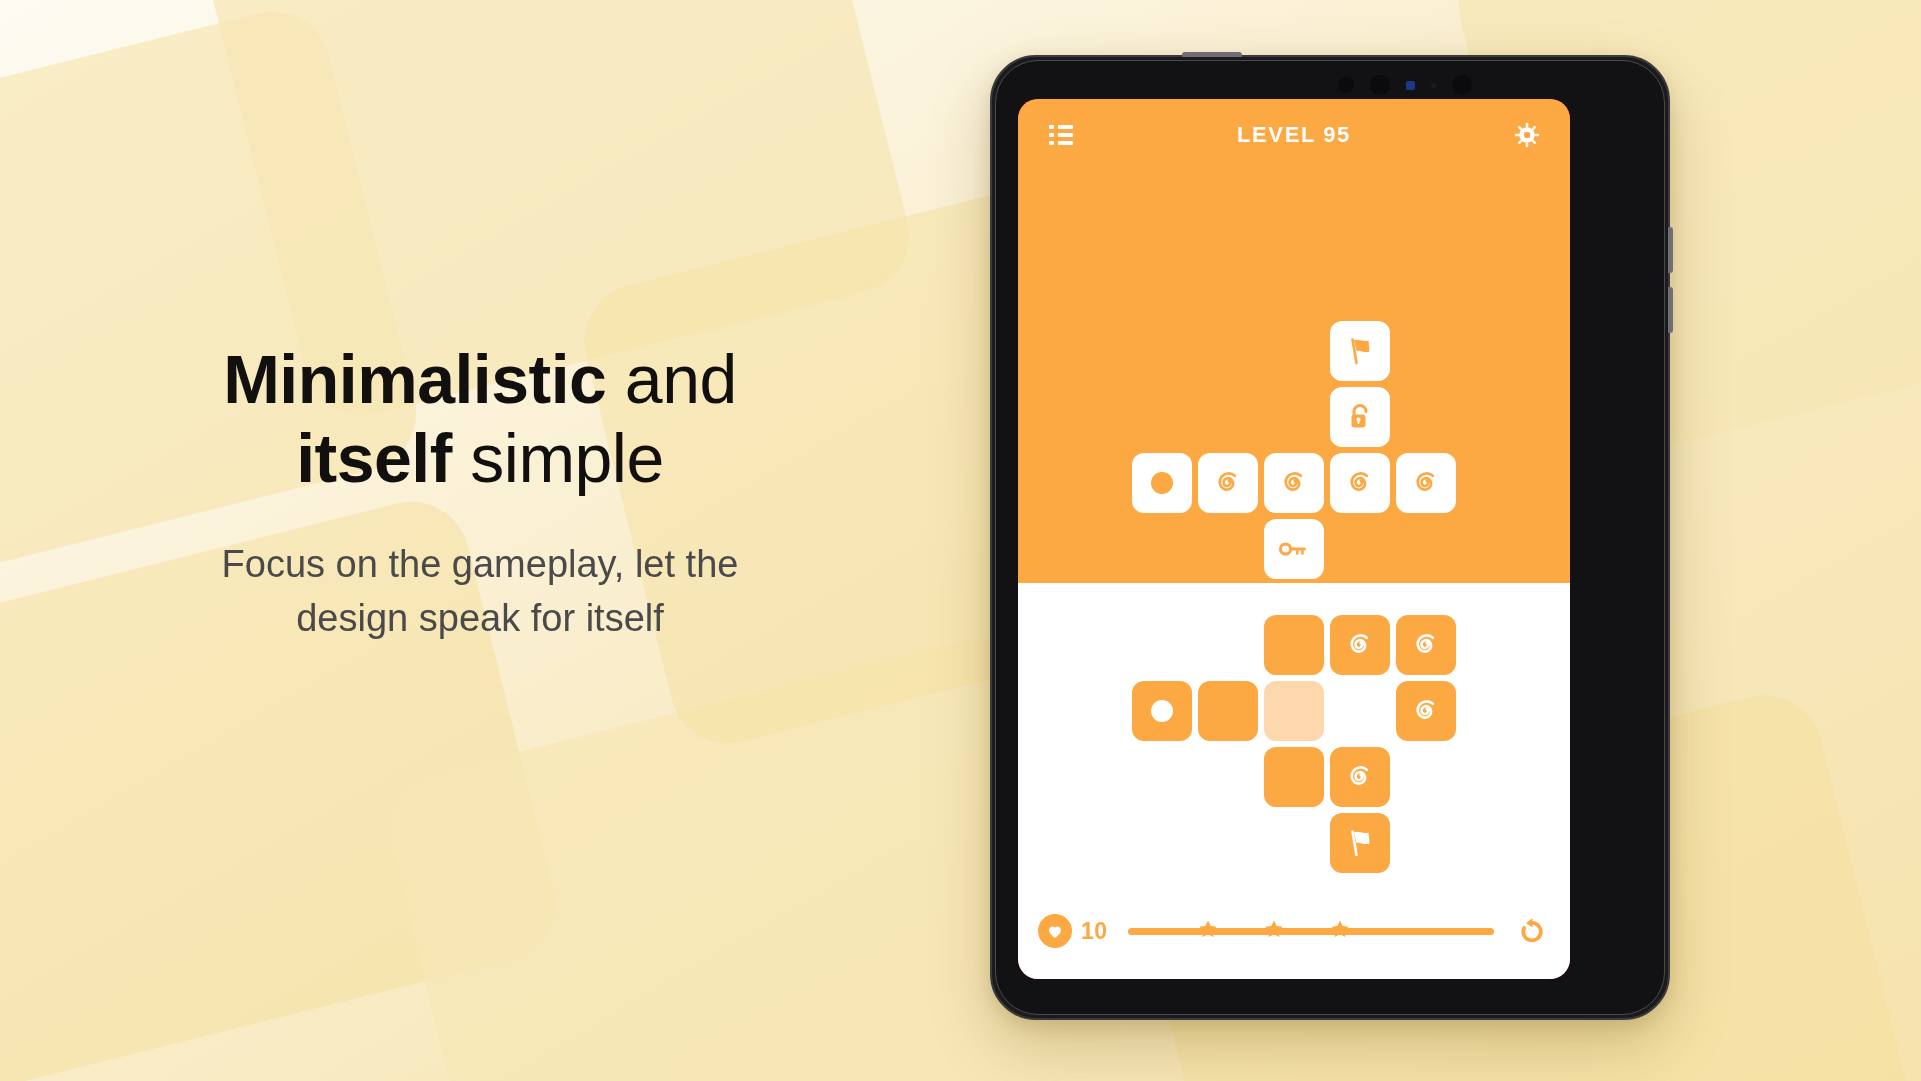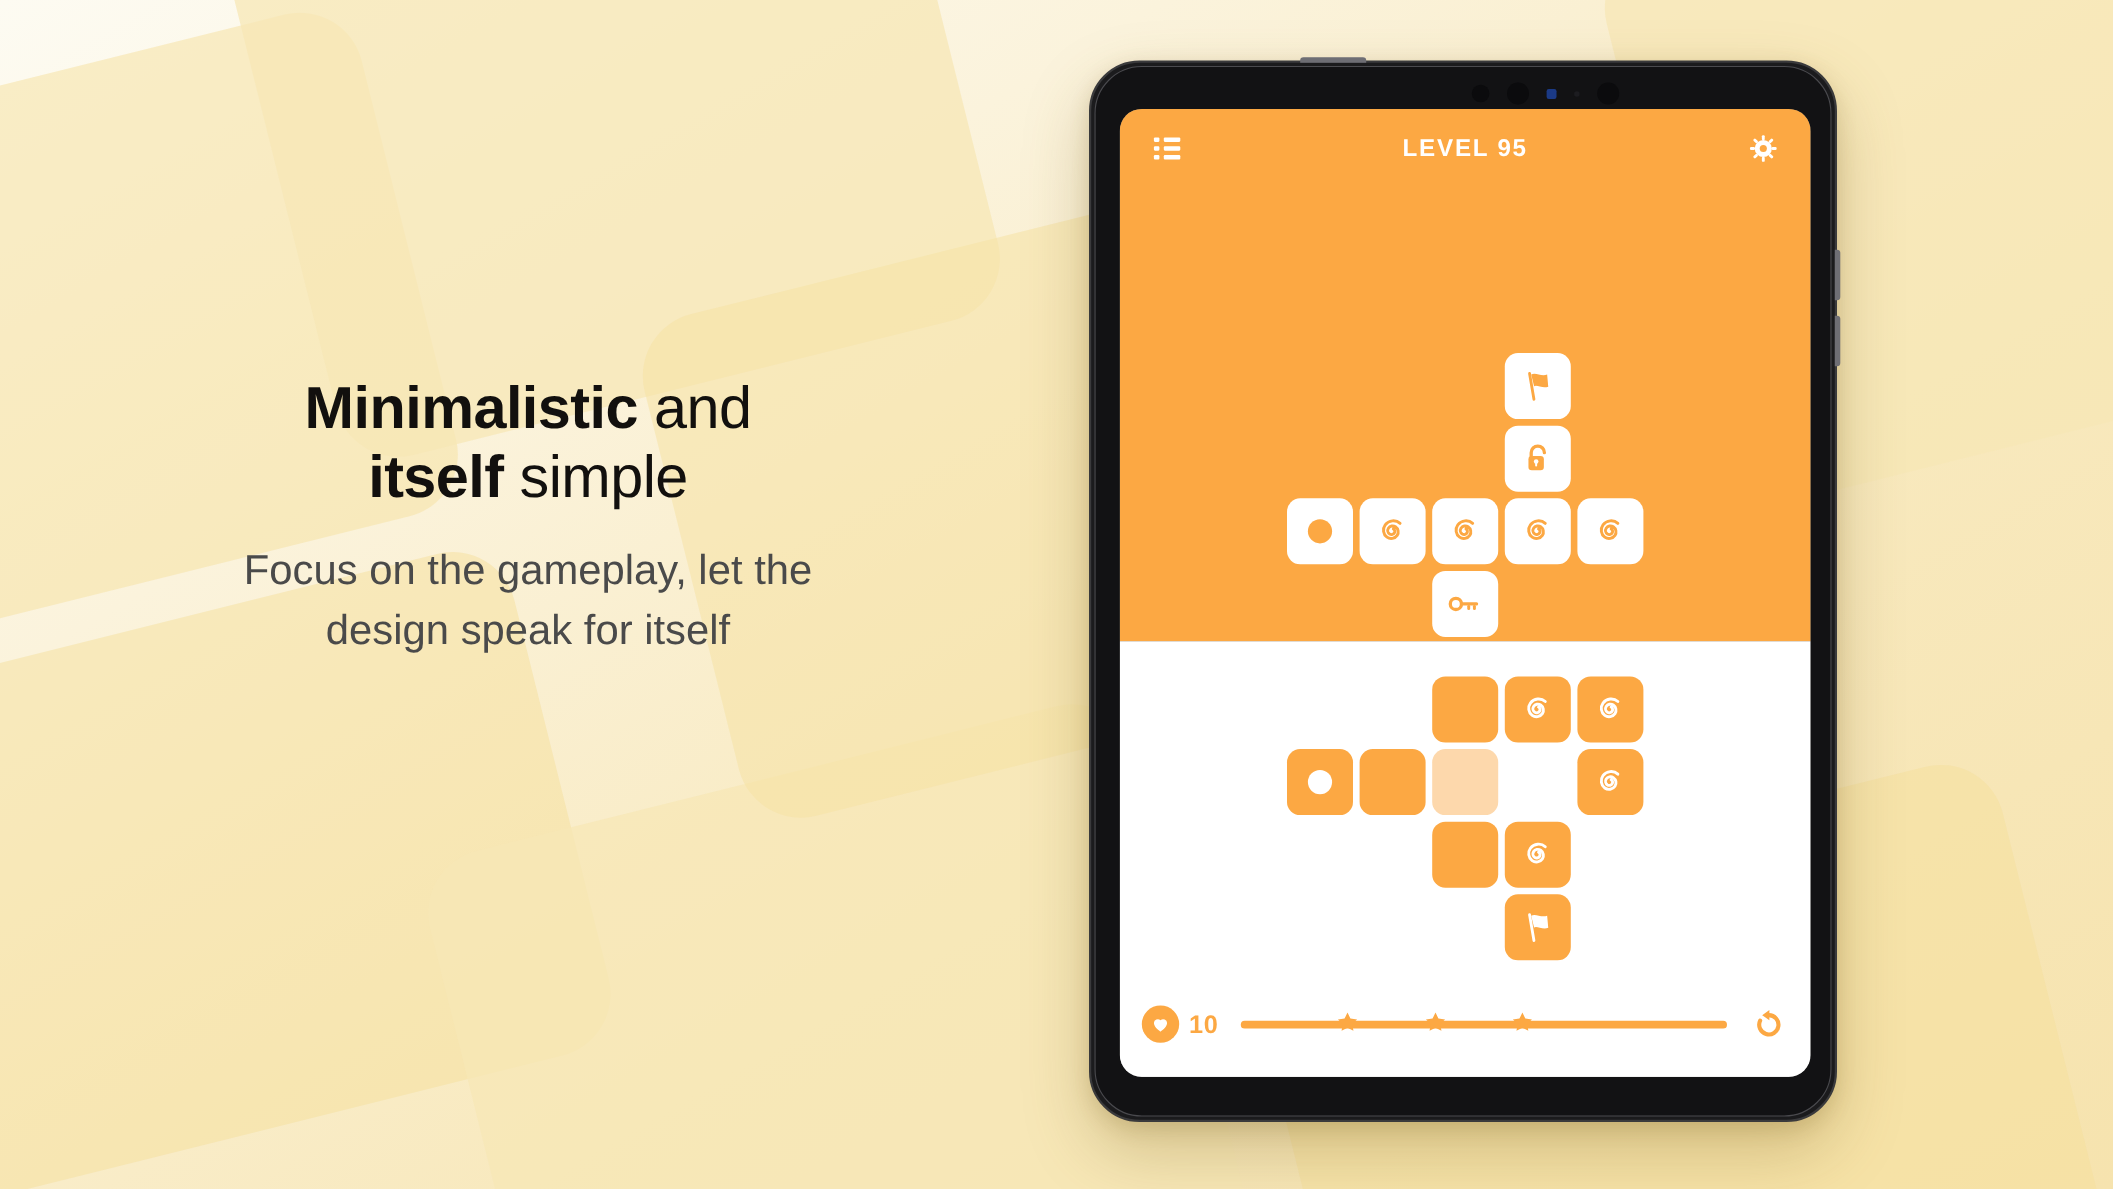--- a/index.html
+++ b/index.html
@@ -32,30 +32,30 @@
 
   
   .copy {
     position: absolute;
     left: 0; top: 340px;
     width: 960px;
     text-align: center;
     z-index: 5;
   }
   .headline {
-    font-size: 54px;
+    font-size: 68px;
     line-height: 1.16;
     color: #12100E;
     font-weight: 400;
     letter-spacing: -0.5px;
     padding: 0 52px;
   }
   .headline b { font-weight: 800; }
   .subline {
-    margin-top: 28px;
+    margin-top: 40px;
     font-size: 38px;
     line-height: 1.42;
     color: #4A4A4A;
     font-weight: 400;
     padding: 0 140px;
   }
 
   
   .tablet {
     position: absolute;
@@ -97,24 +97,24 @@
   }
   .dot { width: 16px; height: 16px; border-radius: 50%; background: #0b0b0d; }
   .dot.cam { width: 20px; height: 20px; }
   .dot.tiny { width: 5px; height: 5px; background: #1c1c20; }
   .dot.led { width: 9px; height: 9px; border-radius: 2px; background: #1b3a86; }
 
   
   .screen {
     position: absolute;
     left: 26px; top: 42px;
-    width: 628px; height: 880px;
+    width: 552px; height: 880px;
     border-radius: 20px;
     overflow: hidden;
-    background: #737373;
+    background: #ef4444;
     display: flex;
     flex-direction: column;
   }
 
   .top-half {
     background: #FCA843;
     height: 484px;
     position: relative;
     flex: none;
   }

